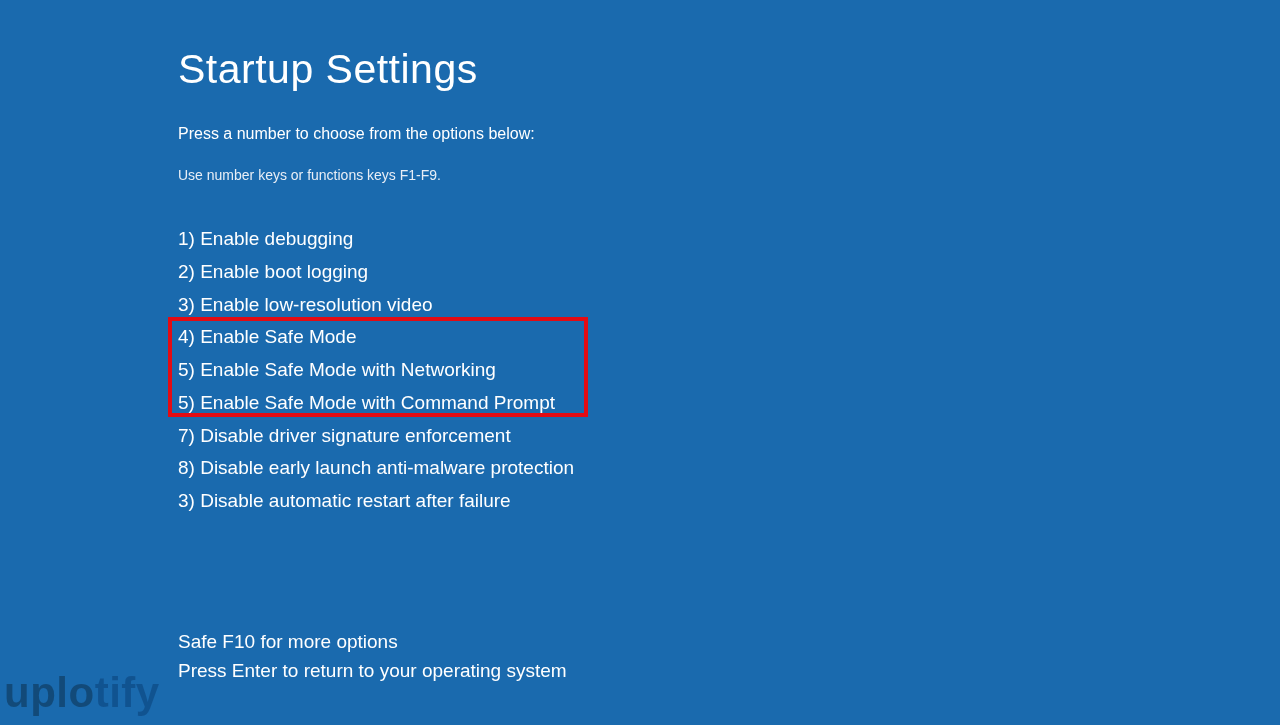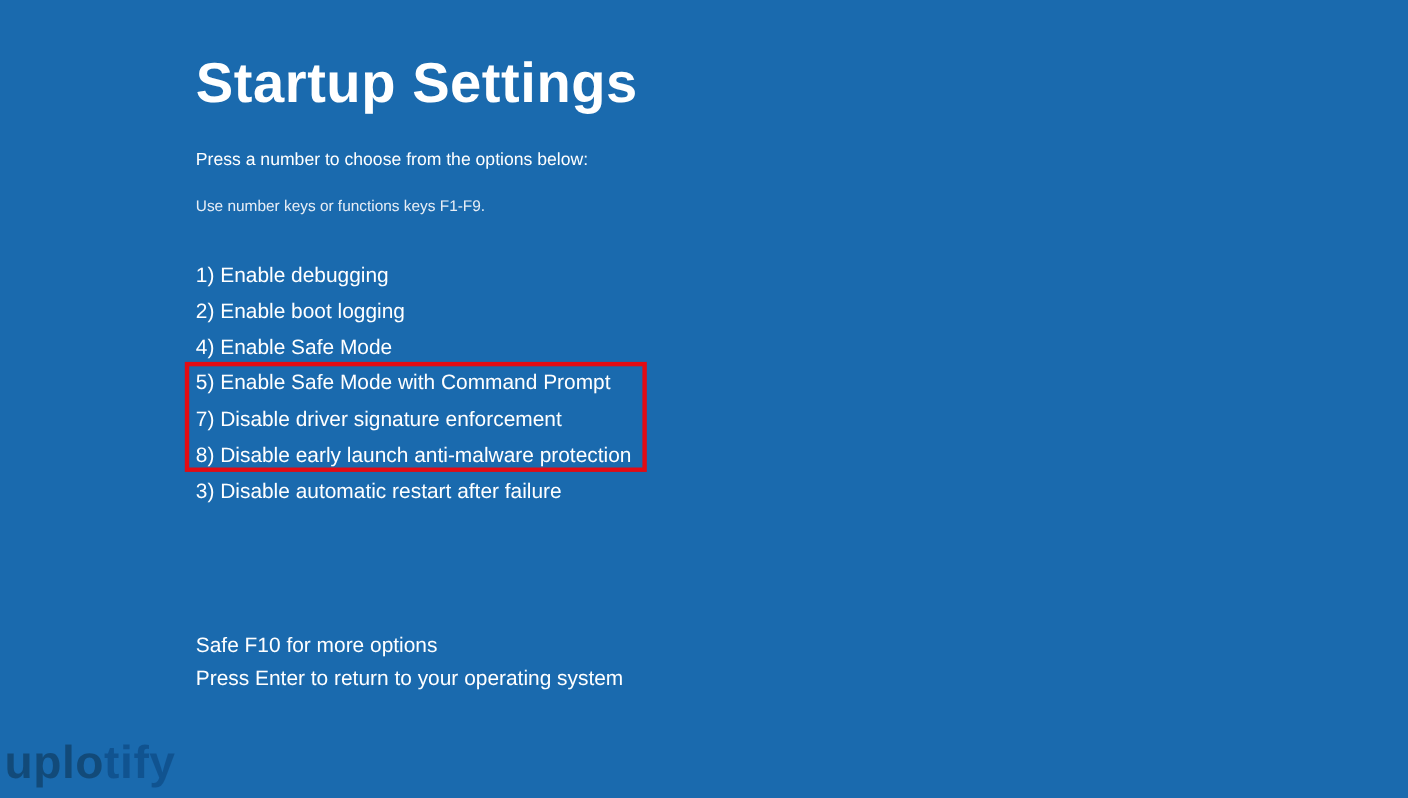--- a/index.html
+++ b/index.html
@@ -16,22 +16,22 @@
     background-color: #1a6aae;
     font-family: "Segoe UI Light", "Segoe UI", Arial, sans-serif;
     color: #ffffff;
     position: relative;
   }
   .container {
     padding-left: 178px;
     padding-top: 46px;
   }
   .title {
-    font-size: 51px;
-    font-weight: 700;
+    font-size: 41px;
+    font-weight: 400;
     letter-spacing: 0.5px;
     margin-bottom: 32px;
   }
   .instruction {
     font-size: 16px;
     font-weight: 300;
     margin-bottom: 24px;
   }
   .hint {
     font-size: 14px;
@@ -92,21 +92,23 @@
 <body>
 
 <div class="container">
   <h1 class="title">Startup Settings</h1>
   <div class="instruction">Press a number to choose from the options below:</div>
   <div class="hint">Use number keys or functions keys F1-F9.</div>
 
   <div class="options">
     <div class="option">1) Enable debugging</div>
     <div class="option">2) Enable boot logging</div>
+    <div class="option">3) Enable low-resolution video</div>
     <div class="option">4) Enable Safe Mode</div>
+    <div class="option">5) Enable Safe Mode with Networking</div>
     <div class="option">5) Enable Safe Mode with Command Prompt</div>
     <div class="option">7) Disable driver signature enforcement</div>
     <div class="option">8) Disable early launch anti-malware protection</div>
     <div class="option">3) Disable automatic restart after failure</div>
     <div class="highlight-box"></div>
   </div>
 
   <div class="footer">
     <div class="footer-line">Safe F10 for more options</div>
     <div class="footer-line">Press Enter to return to your operating system</div>

